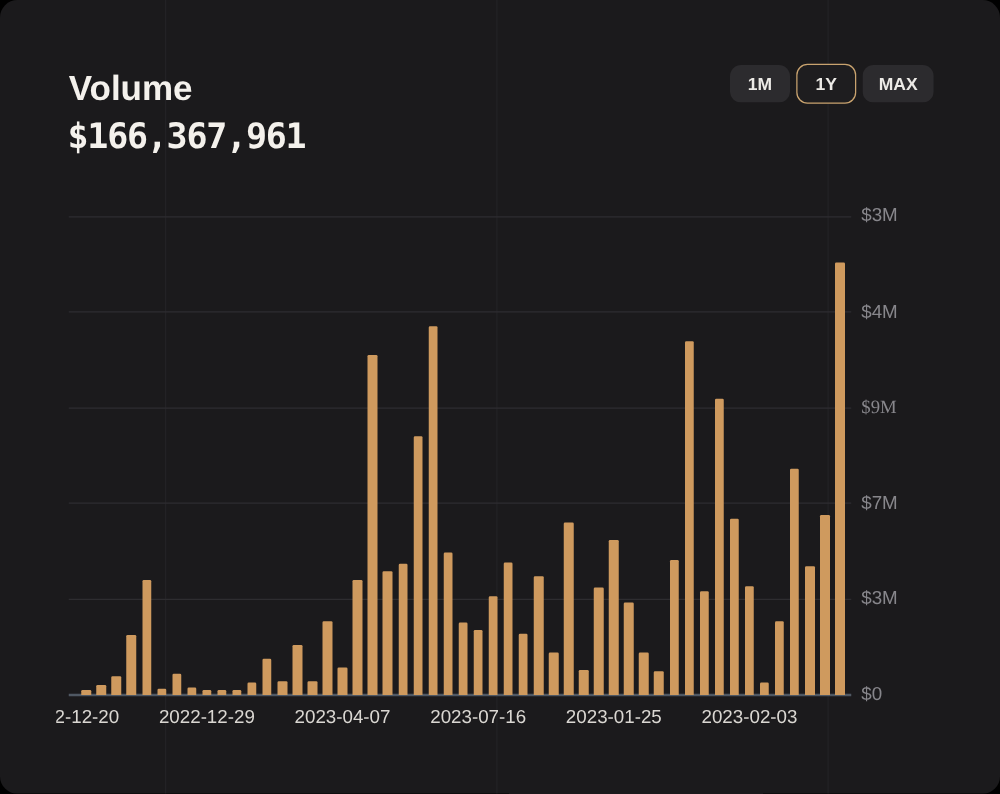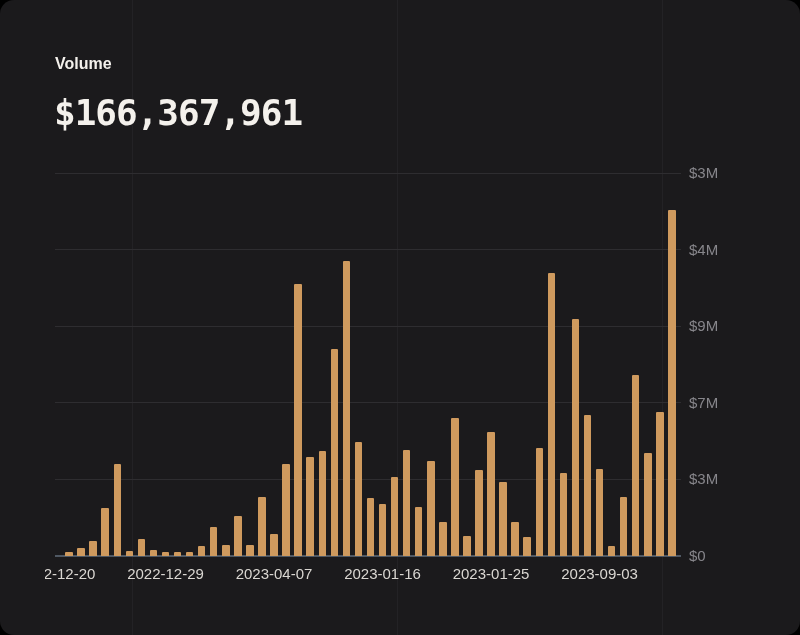--- a/index.html
+++ b/index.html
@@ -1,20 +1,20 @@
 <!DOCTYPE html>
 <html><head>
 <meta charset="utf-8">
 <style>
   html,body{margin:0;padding:0;background:#000;}
   body{width:800px;height:635px;position:relative;font-family:"Liberation Sans",sans-serif;-webkit-font-smoothing:antialiased;}
   .card{position:absolute;left:0;top:0;width:800px;height:635px;background:#1b1a1c;border-radius:14px;overflow:hidden;}
   .vline{position:absolute;top:0;bottom:0;width:1px;background:#232225;z-index:0;}
-  .title{position:absolute;left:55px;top:55px;font-size:16px;font-weight:bold;color:#f4f1ec;z-index:3;}
-  .value{position:absolute;left:54px;top:92px;font-family:"DejaVu Sans Mono",monospace;font-size:36px;font-weight:bold;color:#f4f1ec;letter-spacing:-1px;z-index:3;}
+  .title{position:absolute;left:55px;top:55px;font-size:28px;font-weight:bold;color:#f4f1ec;z-index:3;}
+  .value{position:absolute;left:54px;top:92px;font-family:"DejaVu Sans Mono",monospace;font-size:28px;font-weight:bold;color:#f4f1ec;letter-spacing:-1px;z-index:3;}
   .range-switcher{position:absolute;left:584px;top:51px;display:flex;align-items:center;gap:5px;z-index:3;}
   .range-btn{box-sizing:border-box;min-width:48px;height:30px;padding:0 12px;border-radius:9px;border:1px solid transparent;background:#2c2b2e;color:#eceae6;font-family:"Liberation Sans",sans-serif;font-size:14px;font-weight:bold;display:flex;align-items:center;justify-content:center;cursor:pointer;}
   .range-btn.active{background:#1e1d1f;border:1px solid #c9a36f;height:32px;}
   .grid-line{position:absolute;left:55px;width:626px;height:1px;background:#2e2d30;z-index:1;}
   .grid-line.baseline{height:2px;background:#4f5863;}
   .y-label{position:absolute;left:689px;height:18px;line-height:18px;font-size:15px;color:#87868b;z-index:2;}
   .bars-layer{position:absolute;left:55px;top:150px;width:630px;height:406px;z-index:2;}
   .bar{position:absolute;bottom:0;width:7.5px;background:#cf9a5e;border-radius:1px 1px 0 0;}
   .x-labels{position:absolute;left:45px;top:563px;width:710px;height:22px;overflow:hidden;z-index:2;}
   .x-label{position:absolute;top:0;height:22px;line-height:22px;font-size:15px;color:#dad7d2;white-space:nowrap;transform:translateX(-50%);}
@@ -23,20 +23,25 @@
 <body>
 
 <div class="card">
   <div class="vline" style="left:132px;"></div>
   <div class="vline" style="left:397px;"></div>
   <div class="vline" style="left:662px;"></div>
 
   <div class="title">Volume</div>
   <div class="value">$166,367,961</div>
 
+  <div class="range-switcher">
+      <button class="range-btn">1M</button>
+      <button class="range-btn active">1Y</button>
+      <button class="range-btn">MAX</button>
+    </div>
 
   <div class="chart">
     <div id="grid-layer"></div>
     <div class="bars-layer" id="bars-layer">
         <div class="bar" style="left: -1.75px; height: 0px;"></div>
         <div class="bar" style="left: 10.307px; height: 4.33783px;"></div>
         <div class="bar" style="left: 22.364px; height: 7.655px;"></div>
         <div class="bar" style="left: 34.421px; height: 14.5445px;"></div>
         <div class="bar" style="left: 46.478px; height: 48.2265px;"></div>
         <div class="bar" style="left: 58.535px; height: 91.86px;"></div>
@@ -85,30 +90,30 @@
         <div class="bar" style="left: 576.986px; height: 181.168px;"></div>
         <div class="bar" style="left: 589.043px; height: 102.577px;"></div>
         <div class="bar" style="left: 601.1px; height: 144.169px;"></div>
         <div class="bar" style="left: 613.157px; height: 345.751px;"></div>
       </div>
     <div id="ylabels"></div>
     <div class="x-labels" id="xlabels">
         <div class="x-label" style="left: 12px;">2022-12-20</div>
         <div class="x-label" style="left: 120.513px;">2022-12-29</div>
         <div class="x-label" style="left: 229.026px;">2023-04-07</div>
-        <div class="x-label" style="left: 337.539px;">2023-01-16</div>
+        <div class="x-label" style="left: 337.539px;">2023-07-16</div>
         <div class="x-label" style="left: 446.052px;">2023-01-25</div>
-        <div class="x-label" style="left: 554.565px;">2023-09-03</div>
+        <div class="x-label" style="left: 554.565px;">2023-02-03</div>
       </div>
   </div>
 <div class="grid-line baseline" style="top: 555px;"></div>
     <div class="y-label" style="top: 547px;">$0</div>
     <div class="grid-line" style="top: 478.95px;"></div>
     <div class="y-label" style="top: 470.45px;">$3M</div>
     <div class="grid-line" style="top: 402.4px;"></div>
     <div class="y-label" style="top: 393.9px;">$7M</div>
     <div class="grid-line" style="top: 325.85px;"></div>
-    <div class="y-label" style="top: 317.35px;">$9M</div>
+    <div class="y-label" style="top: 317.35px; font-family: Liberation Serif, serif;">$9M</div>
     <div class="grid-line" style="top: 249.3px;"></div>
     <div class="y-label" style="top: 240.8px;">$4M</div>
     <div class="grid-line" style="top: 172.75px;"></div>
     <div class="y-label" style="top: 164.25px;">$3M</div>
   </div>
 
 </body></html>

